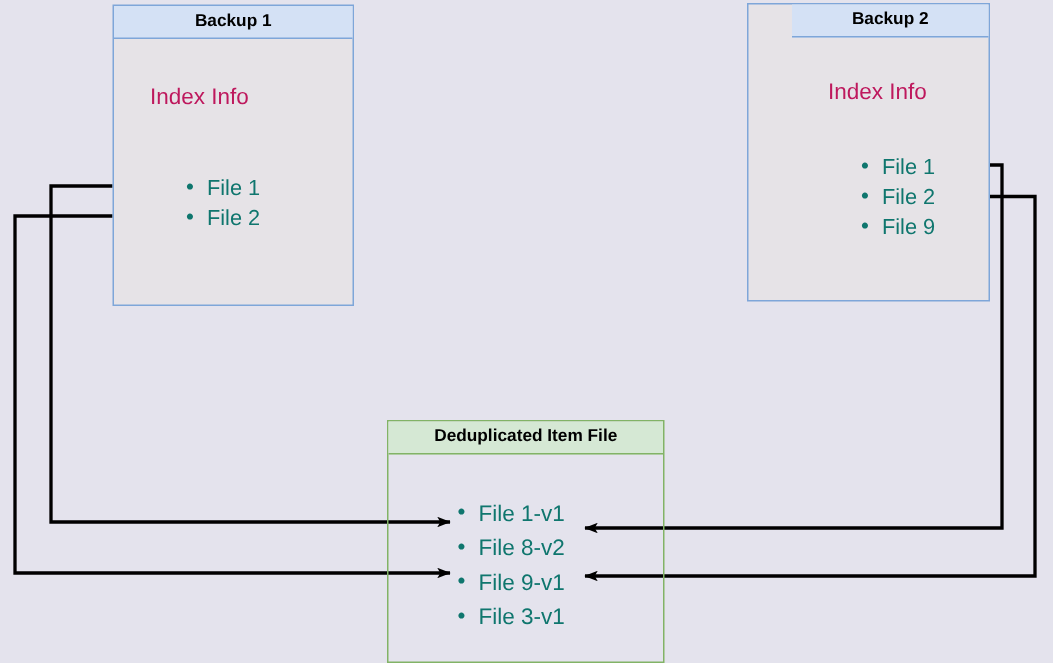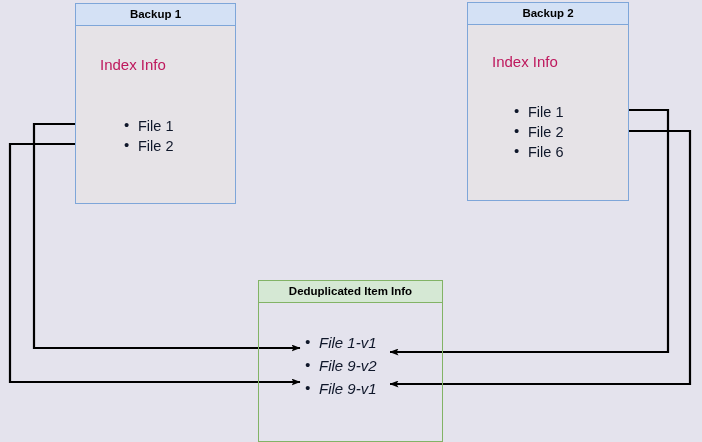--- a/index.html
+++ b/index.html
@@ -66,38 +66,37 @@
     white-space: nowrap;
   }
   .file-list {
     position: absolute;
     margin: 0;
     padding: 0;
     list-style: none;
   }
   .file-list li {
     font-size: 14.5px;
-    color: #0f172a;
+    color: #0f766e;
     line-height: 20px;
     white-space: nowrap;
     position: relative;
     padding-left: 16px;
   }
   .file-list li::before {
     content: "\2022";
     position: absolute;
     left: 2px;
     top: -1px;
     font-size: 15px;
     line-height: 20px;
   }
   .dedup-list li {
     font-size: 15px;
     line-height: 23px;
-    font-style: italic;
   }
   .dedup-list li::before {
     line-height: 23px;
   }
 </style>
 </head>
 <body>
 
 <div id="canvas">
 
@@ -121,36 +120,37 @@
     <div class="box-header">Backup 1</div>
     <div class="box-body">
       <div class="index-label" style="left:24px; top:30px;">Index Info</div>
       <ul class="file-list" style="left:46px; top:90px;">
         <li>File 1</li>
         <li>File 2</li>
       </ul>
     </div>
   </div>
 
-  <div class="box box-backup" style="left:467px; top:2px; width:162px; height:199px;">
+  <div class="box box-backup" style="left:498px; top:2px; width:162px; height:199px;padding-left:29px;">
     <div class="box-header">Backup 2</div>
     <div class="box-body">
       <div class="index-label" style="left:24px; top:28px;">Index Info</div>
       <ul class="file-list" style="left:44px; top:77px;">
         <li>File 1</li>
         <li>File 2</li>
-        <li>File 6</li>
+        <li>File 9</li>
       </ul>
     </div>
   </div>
 
   <div class="box box-dedup" style="left:258px; top:280px; width:185px; height:162px;">
-    <div class="box-header">Deduplicated Item Info</div>
+    <div class="box-header">Deduplicated Item File</div>
     <div class="box-body">
       <ul class="file-list dedup-list" style="left:44px; top:28px;">
         <li>File 1-v1</li>
-        <li>File 9-v2</li>
+        <li>File 8-v2</li>
         <li>File 9-v1</li>
+        <li>File 3-v1</li>
       </ul>
     </div>
   </div>
 
 </div>
 
 </body></html>

